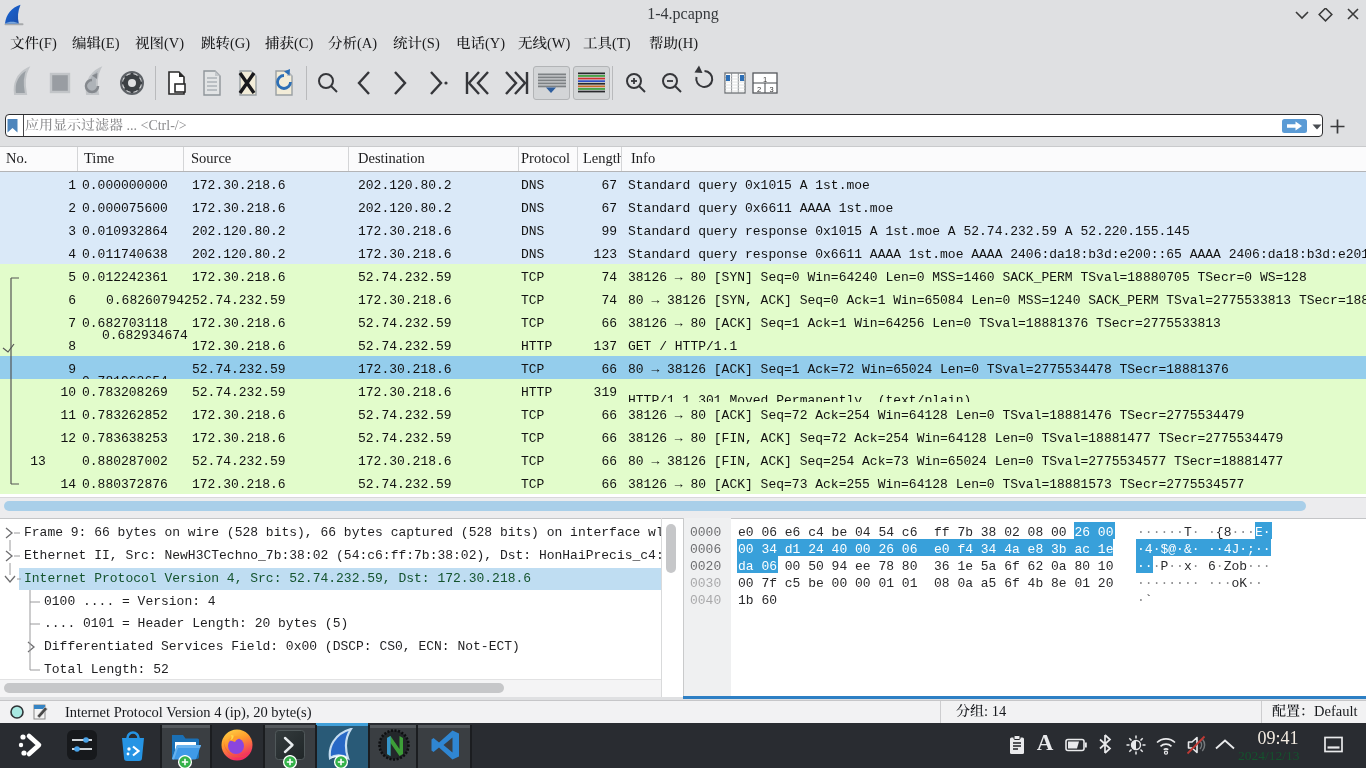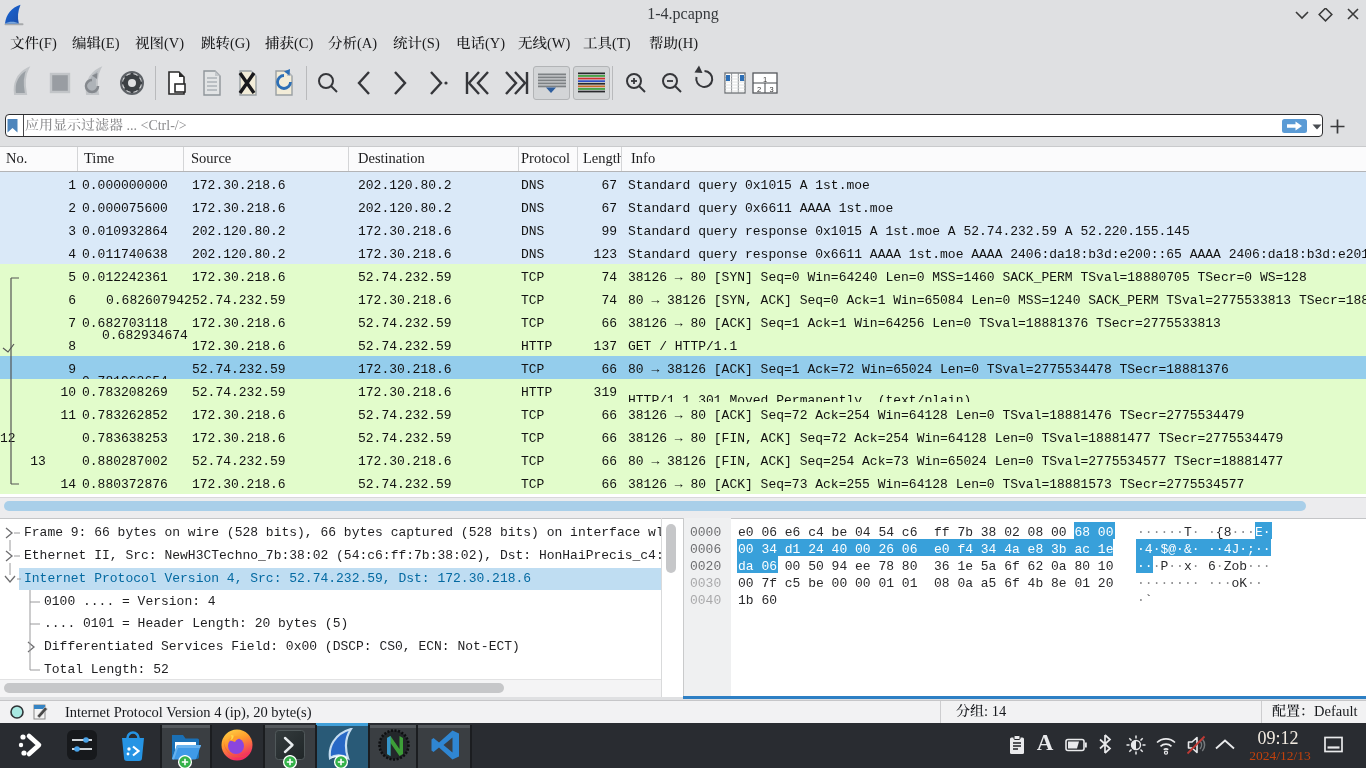--- a/index.html
+++ b/index.html
@@ -285,21 +285,21 @@
 <div class="abs mono" style="left:628px;top:393px;width:738px;overflow:hidden;">HTTP/1.1 301 Moved Permanently  (text/plain)</div>
 <div class="abs" style="left:0;top:402px;width:1366px;height:23px;background:#e2fccb;"></div>
 <div class="abs mono" style="left:0px;top:408px;width:76px;text-align:right;">11</div>
 <div class="abs mono" style="left:82px;top:408px;">0.783262852</div>
 <div class="abs mono" style="left:192px;top:408px;">172.30.218.6</div>
 <div class="abs mono" style="left:358px;top:408px;">52.74.232.59</div>
 <div class="abs mono" style="left:521px;top:408px;">TCP</div>
 <div class="abs mono" style="left:541px;top:408px;width:76px;text-align:right;">66</div>
 <div class="abs mono" style="left:628px;top:408px;width:738px;overflow:hidden;">38126 → 80 [ACK] Seq=72 Ack=254 Win=64128 Len=0 TSval=18881476 TSecr=2775534479</div>
 <div class="abs" style="left:0;top:425px;width:1366px;height:23px;background:#e2fccb;"></div>
-<div class="abs mono" style="left:0px;top:431px;width:76px;">12</div>
+<div class="abs mono" style="left:0px;top:431px;width:76px;text-align:right;">12</div>
 <div class="abs mono" style="left:82px;top:431px;">0.783638253</div>
 <div class="abs mono" style="left:192px;top:431px;">172.30.218.6</div>
 <div class="abs mono" style="left:358px;top:431px;">52.74.232.59</div>
 <div class="abs mono" style="left:521px;top:431px;">TCP</div>
 <div class="abs mono" style="left:541px;top:431px;width:76px;text-align:right;">66</div>
 <div class="abs mono" style="left:628px;top:431px;width:738px;overflow:hidden;">38126 → 80 [FIN, ACK] Seq=72 Ack=254 Win=64128 Len=0 TSval=18881477 TSecr=2775534479</div>
 <div class="abs" style="left:0;top:448px;width:1366px;height:23px;background:#e2fccb;"></div>
 <div class="abs mono" style="left:0px;top:454px;width:76px;text-align:center;">13</div>
 <div class="abs mono" style="left:82px;top:454px;">0.880287002</div>
 <div class="abs mono" style="left:192px;top:454px;">52.74.232.59</div>
@@ -319,21 +319,21 @@
     <path d="M11,8 h8 M11,8 V214 M11,214 h8" fill="none" stroke="#555" stroke-width="1.2"></path>
     <path d="M3,78 l5,4 l6,-8" fill="none" stroke="#555" stroke-width="1.2"></path>
   </svg>
 <div class="abs" style="left:0;top:494px;width:1366px;height:3px;background:#fff;"></div>
 <div class="abs" style="left:0;top:497px;width:1366px;height:21px;background:#ececee;border-top:1px solid #d8d8da;"></div>
 <div class="abs" style="left:4px;top:501px;width:1302px;height:10px;background:#a9cfe9;border-radius:5px;"></div>
 <div class="abs" style="left:0;top:518px;width:1366px;height:179px;background:#fff;border-top:1px solid #c4c5c7;"></div>
 <div class="abs" style="left:19px;top:568px;width:643px;height:22px;background:#bfddf2;"></div>
 <div class="abs mono" style="left:24px;top:525px;width:637px;overflow:hidden;color:#1e1e20;">Frame 9: 66 bytes on wire (528 bits), 66 bytes captured (528 bits) on interface wl</div>
 <div class="abs mono" style="left:24px;top:548px;width:637px;overflow:hidden;color:#1e1e20;">Ethernet II, Src: NewH3CTechno_7b:38:02 (54:c6:ff:7b:38:02), Dst: HonHaiPrecis_c4:</div>
-<div class="abs mono" style="left:24px;top:571px;width:637px;overflow:hidden;color:#0369a1;">Internet Protocol Version 4, Src: 52.74.232.59, Dst: 172.30.218.6</div>
+<div class="abs mono" style="left:24px;top:571px;width:637px;overflow:hidden;color:#14532d;">Internet Protocol Version 4, Src: 52.74.232.59, Dst: 172.30.218.6</div>
 <div class="abs mono" style="left:44px;top:594px;width:617px;overflow:hidden;color:#1e1e20;">0100 .... = Version: 4</div>
 <div class="abs mono" style="left:44px;top:616px;width:617px;overflow:hidden;color:#1e1e20;">.... 0101 = Header Length: 20 bytes (5)</div>
 <div class="abs mono" style="left:44px;top:639px;width:617px;overflow:hidden;color:#1e1e20;">Differentiated Services Field: 0x00 (DSCP: CS0, ECN: Not-ECT)</div>
 <div class="abs mono" style="left:44px;top:662px;width:617px;overflow:hidden;color:#1e1e20;">Total Length: 52</div>
 <svg class="abs" style="left:0;top:518px" width="48" height="170" viewBox="0 0 48 170">
 <g fill="none" stroke="#6e6e70" stroke-width="1.3">
 <path d="M6,10 l6,5 l-6,5"></path>
 <path d="M6,33 l6,5 l-6,5"></path>
 <path d="M5,58 l5,6 l5,-6"></path>
 <path d="M28,124 l6,5 l-6,5"></path>
@@ -352,21 +352,21 @@
 <div class="abs" style="left:684px;top:518px;width:47px;height:179px;background:#eff0f1;"></div>
 <div class="abs" style="left:683px;top:696px;width:683px;height:3px;background:#2d7fc4;"></div>
 <div class="abs" style="left:1074.4px;top:522px;width:41px;height:17px;background:#38a0da;"></div>
 <div class="abs" style="left:737px;top:539px;width:376px;height:17px;background:#38a0da;"></div>
 <div class="abs" style="left:737px;top:556px;width:41px;height:17px;background:#38a0da;"></div>
 <div class="abs" style="left:1254.8px;top:522px;width:17px;height:17px;background:#38a0da;"></div>
 <div class="abs" style="left:1136px;top:539px;width:135px;height:17px;background:#38a0da;"></div>
 <div class="abs" style="left:1136px;top:556px;width:17px;height:17px;background:#38a0da;"></div>
 <div class="abs mono" style="left:690px;top:524.5px;color:#6f6f71;">0000</div>
 <div class="abs mono" style="left:738px;top:524.5px;color:#2a2a2c;">e0 06 e6 c4 be 04 54 c6</div>
-<div class="abs mono" style="left:934px;top:524.5px;color:#2a2a2c;">ff 7b 38 02 08 00 <span style="color:#fff">68 00</span></div>
+<div class="abs mono" style="left:934px;top:524.5px;color:#2a2a2c;">ff 7b 38 02 08 00 <span style="color:#fff">26 00</span></div>
 <div class="abs mono" style="left:1137px;top:524.5px;"><span style="color:#8b8b8d">·</span><span style="color:#8b8b8d">·</span><span style="color:#8b8b8d">·</span><span style="color:#8b8b8d">·</span><span style="color:#8b8b8d">·</span><span style="color:#8b8b8d">·</span><span style="color:#2a2a2c">T</span><span style="color:#8b8b8d">·</span></div>
 <div class="abs mono" style="left:1208px;top:524.5px;"><span style="color:#8b8b8d">·</span><span style="color:#2a2a2c">{</span><span style="color:#2a2a2c">8</span><span style="color:#8b8b8d">·</span><span style="color:#8b8b8d">·</span><span style="color:#8b8b8d">·</span><span style="color:#ffffff">E</span><span style="color:#ffffff">·</span></div>
 <div class="abs mono" style="left:690px;top:541.5px;color:#6f6f71;">0006</div>
 <div class="abs mono" style="left:738px;top:541.5px;color:#fff;">00 34 d1 24 40 00 26 06</div>
 <div class="abs mono" style="left:934px;top:541.5px;color:#fff;">e0 f4 34 4a e8 3b ac 1e</div>
 <div class="abs mono" style="left:1137px;top:541.5px;"><span style="color:#ffffff">·</span><span style="color:#ffffff">4</span><span style="color:#ffffff">·</span><span style="color:#ffffff">$</span><span style="color:#ffffff">@</span><span style="color:#ffffff">·</span><span style="color:#ffffff">&amp;</span><span style="color:#ffffff">·</span></div>
 <div class="abs mono" style="left:1208px;top:541.5px;"><span style="color:#ffffff">·</span><span style="color:#ffffff">·</span><span style="color:#ffffff">4</span><span style="color:#ffffff">J</span><span style="color:#ffffff">·</span><span style="color:#ffffff">;</span><span style="color:#ffffff">·</span><span style="color:#ffffff">·</span></div>
 <div class="abs mono" style="left:690px;top:558.5px;color:#6f6f71;">0020</div>
 <div class="abs mono" style="left:738px;top:558.5px;color:#2a2a2c;"><span style="color:#fff">da 06</span> 00 50 94 ee 78 80</div>
 <div class="abs mono" style="left:934px;top:558.5px;color:#2a2a2c;">36 1e 5a 6f 62 0a 80 10</div>
@@ -523,17 +523,17 @@
 <circle cx="11" cy="18.7" r="1.5" fill="none" stroke="#e9eaec" stroke-width="1.3"></circle>
   </svg>
 <svg class="abs" style="left:1185px;top:734px" width="22" height="22" viewBox="0 0 22 22">
     <path d="M3.5,8 h3.5 l5,-4.5 v15 l-5,-4.5 h-3.5 z" fill="none" stroke="#e9eaec" stroke-width="1.6" stroke-linejoin="round"></path>
 <path d="M15,7 a6,6 0 0 1 0,8 M17.3,5 a9,9 0 0 1 0,12" fill="none" stroke="#75797c" stroke-width="1.5"></path>
 <line x1="2.5" y1="19.5" x2="19.5" y2="2.5" stroke="#c03a35" stroke-width="1.8"></line>
   </svg>
 <svg class="abs" style="left:1214px;top:734px" width="22" height="22" viewBox="0 0 22 22">
     <path d="M2,14.5 l9,-8 l9,8" fill="none" stroke="#e9eaec" stroke-width="1.8"></path>
   </svg>
-<div class="abs" style="left:1243px;top:728px;width:70px;text-align:center;font-family:'Liberation Serif',serif;font-size:18px;color:#f3ece2;">09:12</div>
-<div class="abs" style="left:1238px;top:748px;width:84px;text-align:center;font-family:'Liberation Serif',serif;font-size:13.5px;color:#c2410c;">2024/12/13</div>
+<div class="abs" style="left:1243px;top:728px;width:70px;text-align:center;font-family:'Liberation Serif',serif;font-size:18px;color:#f3ece2;">09:41</div>
+<div class="abs" style="left:1238px;top:748px;width:84px;font-family:'Liberation Serif',serif;font-size:13.5px;color:#14532d;">2024/12/13</div>
 <svg class="abs" style="left:1323px;top:734px" width="22" height="22" viewBox="0 0 22 22">
     <rect x="2" y="3.5" width="17" height="14" fill="none" stroke="#e9eaec" stroke-width="1.7"></rect>
     <path d="M4.5,13.5 h12" stroke="#e9eaec" stroke-width="2.2"></path>
   </svg>
 </body></html>

